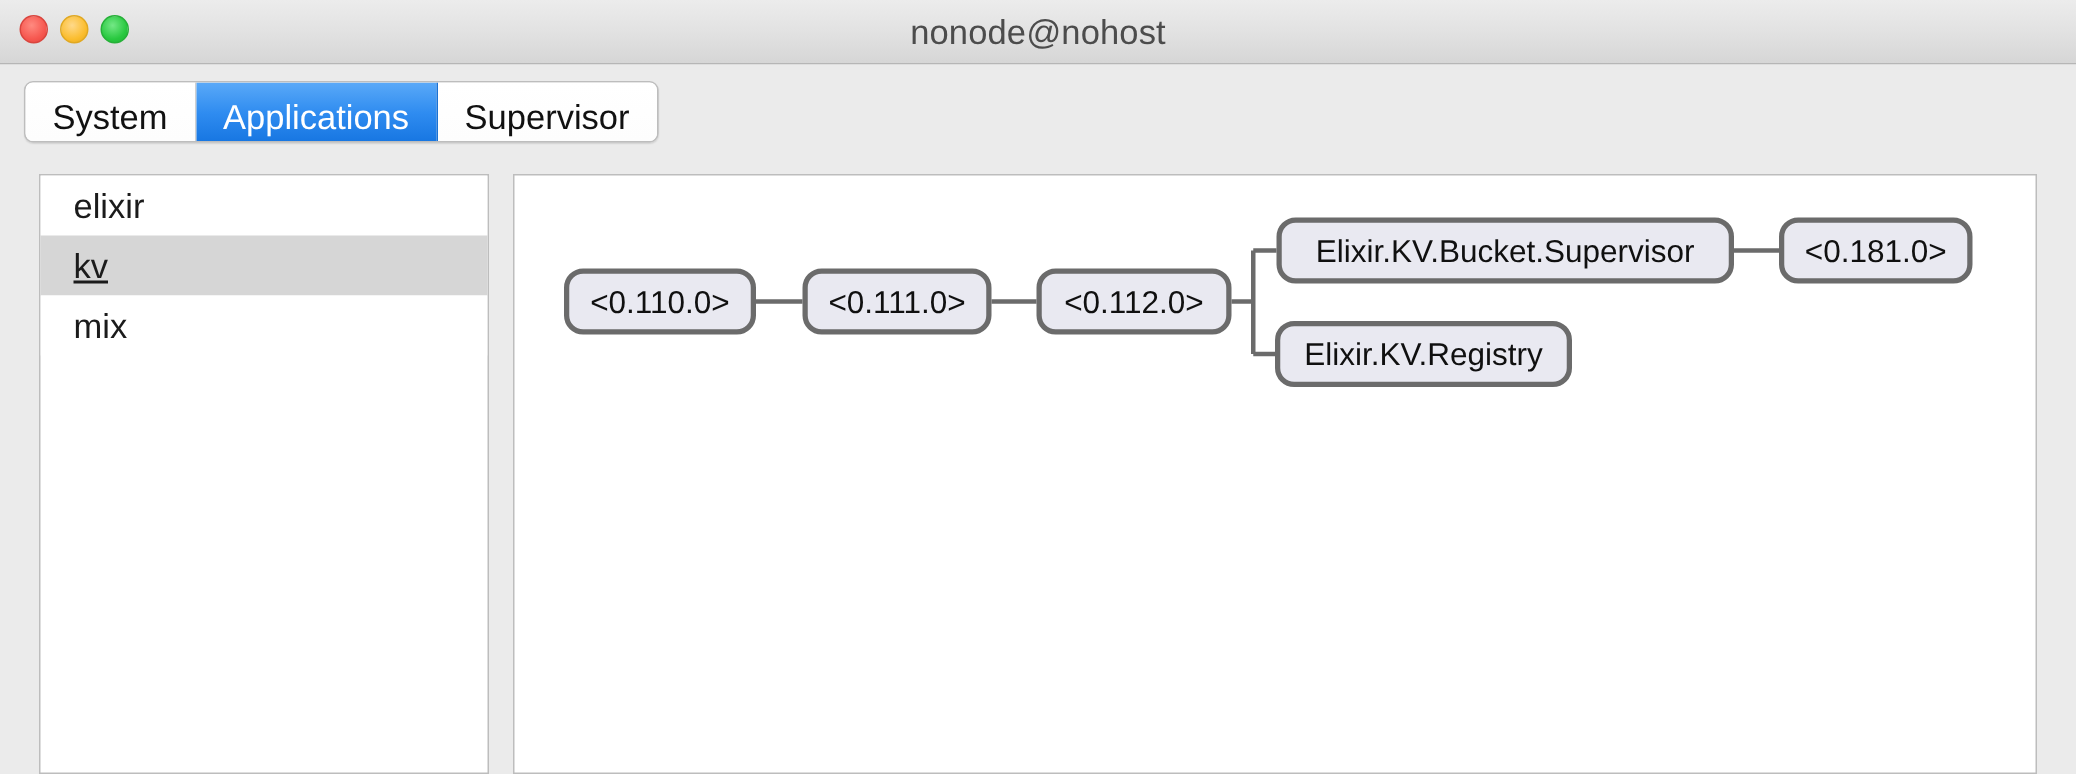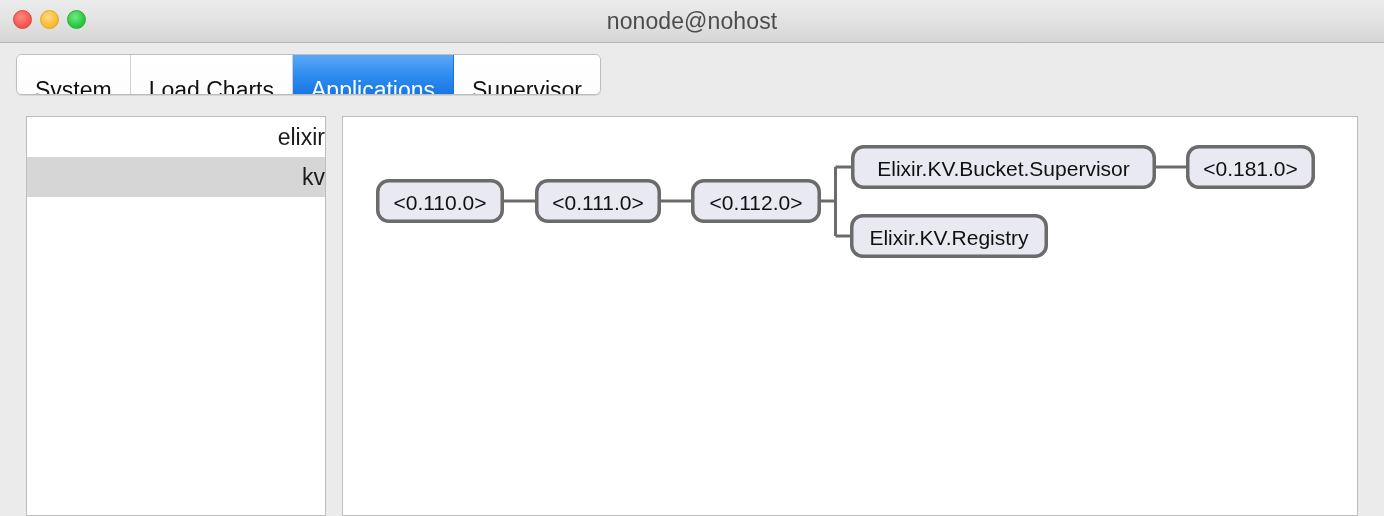--- a/index.html
+++ b/index.html
@@ -74,21 +74,21 @@
     border: 1px solid #bdbdbd;
     border-radius: 6px;
     overflow: hidden;
     background: #ffffff;
     box-shadow: 0 1px 1px rgba(0,0,0,0.10);
     box-sizing: border-box;
   }
   .tab {
     height: 39px;
     line-height: 39px;
-    padding: 16px 18px;
+    padding: 4px 18px;
     font-size: 23px;
     color: #111111;
     background: linear-gradient(to bottom, #ffffff 0%, #fdfdfd 100%);
     border-right: 1px solid #d0d0d0;
     box-sizing: border-box;
     white-space: nowrap;
     text-align: center;
     cursor: default;
   }
   .tab:last-child { border-right: none; }
@@ -112,24 +112,24 @@
   .app-item {
     height: 40px;
     line-height: 40px;
     padding-left: 22px;
     font-size: 23px;
     color: #1b1b1b;
     background: #ffffff;
     box-sizing: border-box;
     cursor: default;
     white-space: nowrap;
-    text-align: right;
   }
   .app-item.selected {
     background: #d6d6d6;
+    text-decoration: underline;
   }
 
   
   #diagram-panel {
     position: absolute;
     left: 342px; top: 116px;
     width: 1016px;
     height: 400px;
     background: #ffffff;
     border: 1px solid #bdbdbd;
@@ -172,29 +172,29 @@
       <div class="light close"></div>
       <div class="light min"></div>
       <div class="light max"></div>
     </div>
     <div id="window-title">nonode@nohost</div>
   </div>
 
   <div id="tabbar-area">
     <div id="tabstrip">
       <div class="tab">System</div>
-      <div class="tab">Load Charts</div>
       <div class="tab selected">Applications</div>
       <div class="tab">Supervisor</div>
     </div>
   </div>
 
   <div id="sidebar">
     <div class="app-item">elixir</div>
     <div class="app-item selected">kv</div>
+    <div class="app-item">mix</div>
   </div>
 
   <div id="diagram-panel">
     <svg id="tree-svg" viewBox="0 0 1014 398">
       <g id="edge-layer">
           <path d="M 161 84 L 192 84" class="edge"></path>
           <path d="M 318 84 L 348 84" class="edge"></path>
           <path d="M 478 84 L 492.5 84" class="edge"></path>
           <path d="M 492.5 50 L 492.5 119" class="edge"></path>
           <path d="M 492.5 50 L 508 50" class="edge"></path>

